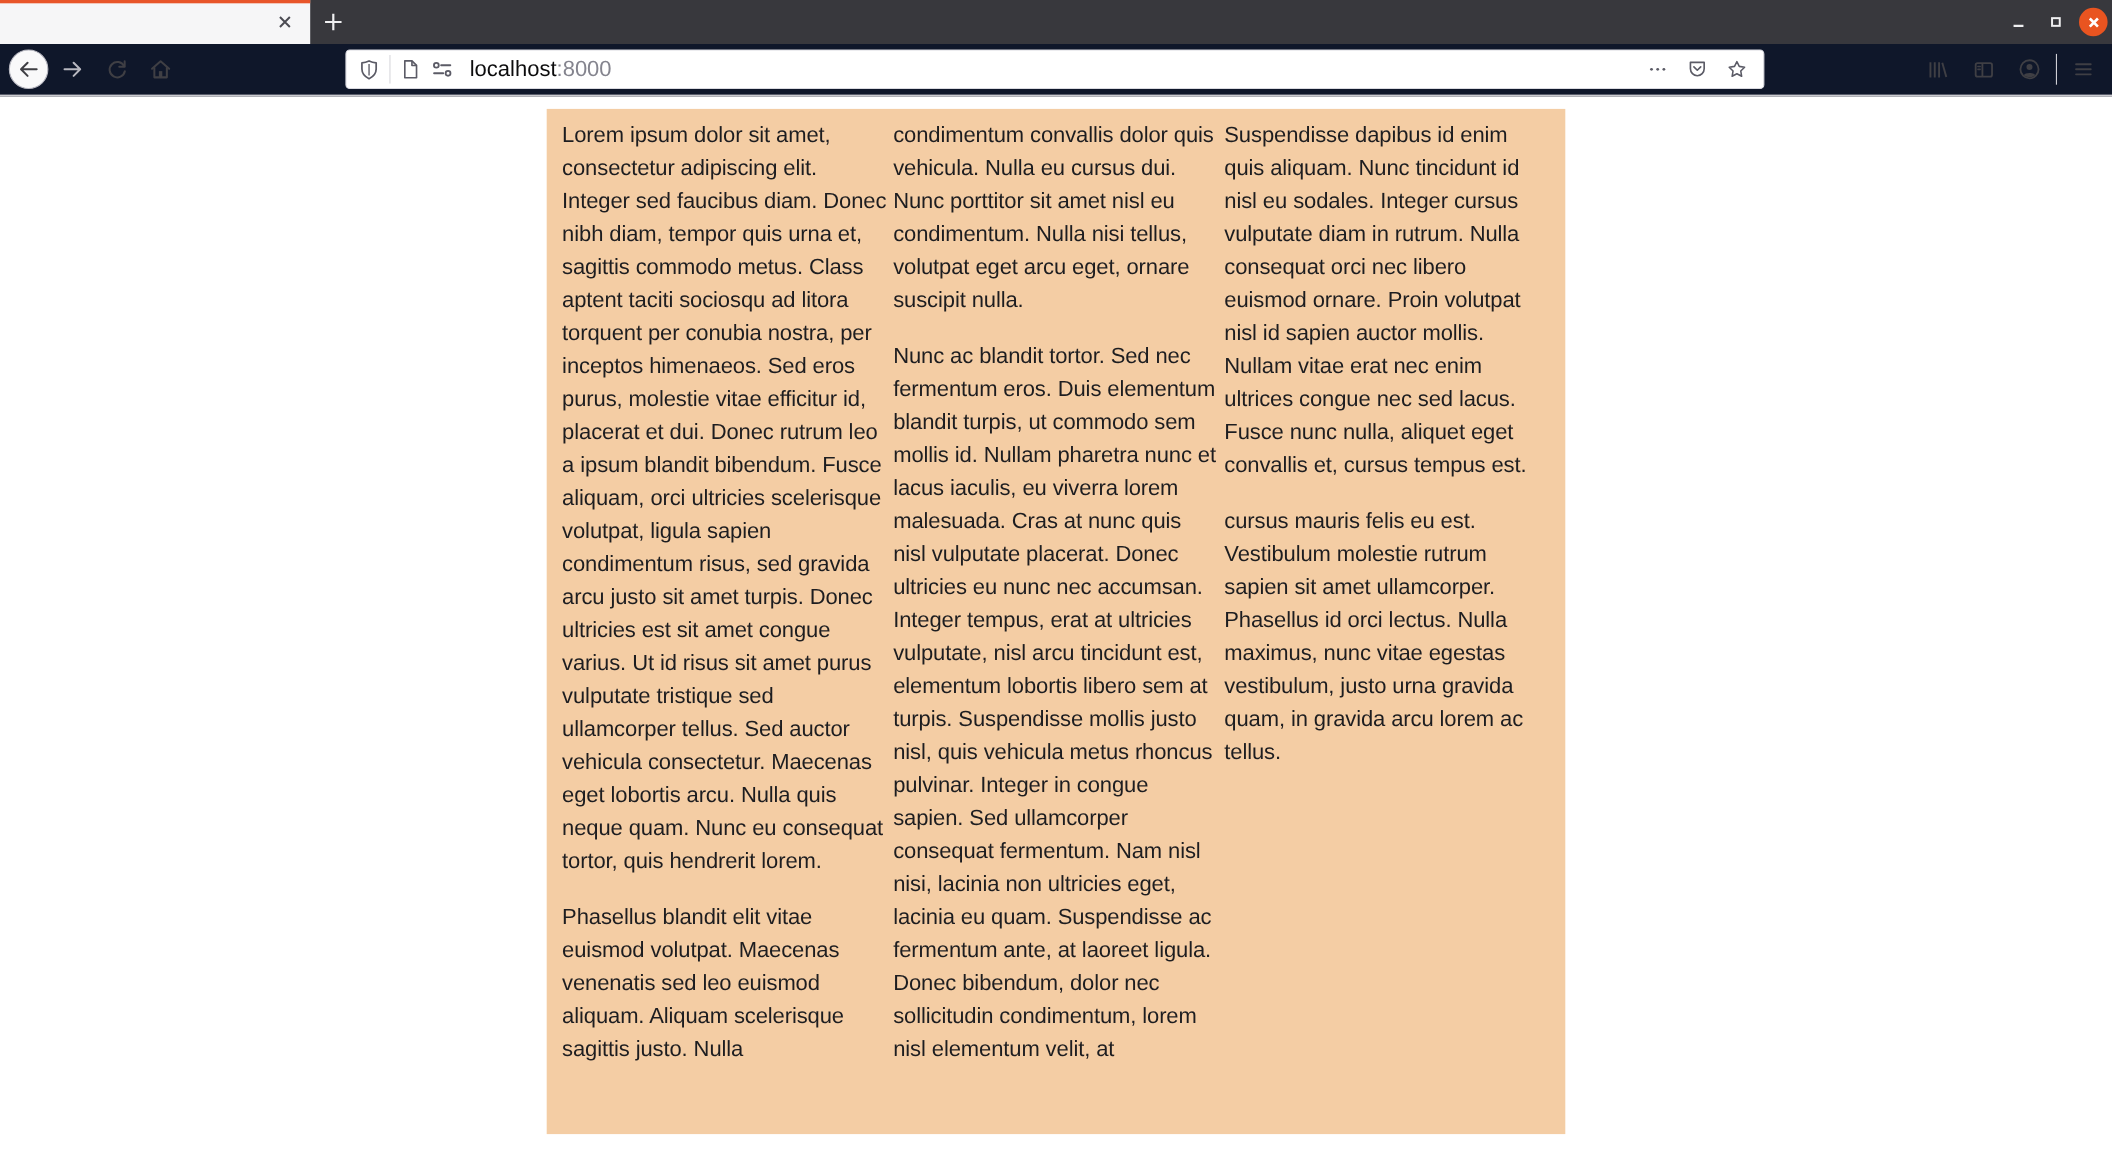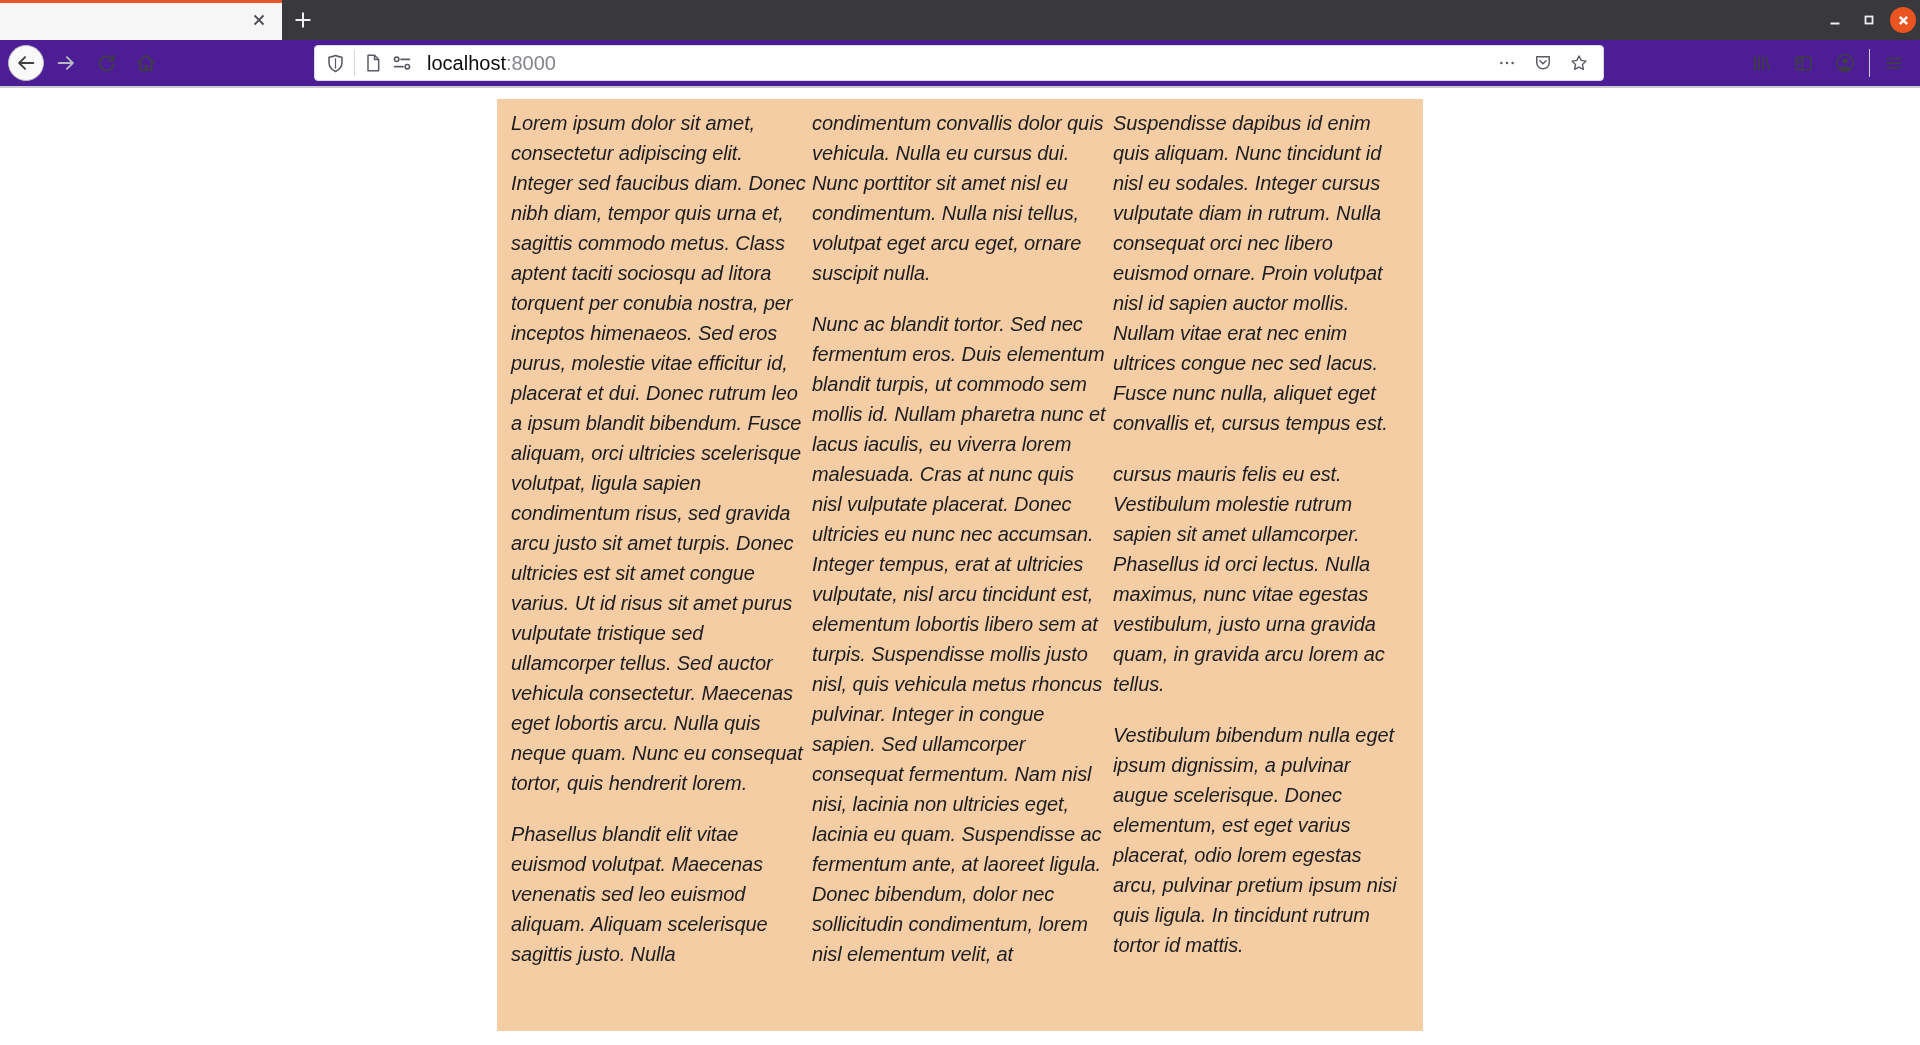--- a/index.html
+++ b/index.html
@@ -64,21 +64,21 @@
     border-radius: 50%;
     color: #ffffff;
   }
 
   
   .navbar {
     display: flex; align-items: center;
     height: 48px;
     padding: 0 8px;
     gap: 4px;
-    background: #4c1d95;
+    background: #0f172a;
     border-bottom: 2px solid #cbcbcf;
   }
   .nav-btn {
     width: 36px; height: 36px; flex: 0 0 36px;
     display: flex; align-items: center; justify-content: center;
     color: #3f3f44;
     border-radius: 3px;
   }
   .nav-btn.circled { border: 1px solid #b9b9c2; border-radius: 50%; background: #f9f9fa; }
   .nav-btn.disabled { color: #b8b8c0; }
@@ -120,21 +120,20 @@
   }
   .lorem-container {
     margin: 11px 0 0 497px;
     width: 926px;
     height: 932px;
     padding: 9px 14px;
     background: #f4cda4;
     display: flex;
     gap: 6px;
     overflow: hidden;
-    font-style: italic;
   }
   .text-column {
     flex: 0 0 295px;
     width: 295px;
     overflow: visible;
   }
   .text-column p {
     margin: 21px 0 0 0;
     font-size: 20px;
     line-height: 30px;
@@ -291,16 +290,15 @@
       <p>Lorem ipsum dolor sit amet, consectetur adipiscing elit. Integer sed faucibus diam. Donec nibh diam, tempor quis urna et, sagittis commodo metus. Class aptent taciti sociosqu ad litora torquent per conubia nostra, per inceptos himenaeos. Sed eros purus, molestie vitae efficitur id, placerat et dui. Donec rutrum leo a ipsum blandit bibendum. Fusce aliquam, orci ultricies scelerisque volutpat, ligula sapien condimentum risus, sed gravida arcu justo sit amet turpis. Donec ultricies est sit amet congue varius. Ut id risus sit amet purus vulputate tristique sed ullamcorper tellus. Sed auctor vehicula consectetur. Maecenas eget lobortis arcu. Nulla quis neque quam. Nunc eu consequat tortor, quis hendrerit lorem.</p>
       <p>Phasellus blandit elit vitae euismod volutpat. Maecenas venenatis sed leo euismod aliquam. Aliquam scelerisque sagittis justo. Nulla</p>
     </div>
     <div class="text-column">
       <p>condimentum convallis dolor quis vehicula. Nulla eu cursus dui. Nunc porttitor sit amet nisl eu condimentum. Nulla nisi tellus, volutpat eget arcu eget, ornare suscipit nulla.</p>
       <p>Nunc ac blandit tortor. Sed nec fermentum eros. Duis elementum blandit turpis, ut commodo sem mollis id. Nullam pharetra nunc et lacus iaculis, eu viverra lorem malesuada. Cras at nunc quis nisl vulputate placerat. Donec ultricies eu nunc nec accumsan. Integer tempus, erat at ultricies vulputate, nisl arcu tincidunt est, elementum lobortis libero sem at turpis. Suspendisse mollis justo nisl, quis vehicula metus rhoncus pulvinar. Integer in congue sapien. Sed ullamcorper consequat fermentum. Nam nisl nisi, lacinia non ultricies eget, lacinia eu quam. Suspendisse ac fermentum ante, at laoreet ligula. Donec bibendum, dolor nec sollicitudin condimentum, lorem nisl elementum velit, at</p>
     </div>
     <div class="text-column">
       <p>Suspendisse dapibus id enim quis aliquam. Nunc tincidunt id nisl eu sodales. Integer cursus vulputate diam in rutrum. Nulla consequat orci nec libero euismod ornare. Proin volutpat nisl id sapien auctor mollis. Nullam vitae erat nec enim ultrices congue nec sed lacus. Fusce nunc nulla, aliquet eget convallis et, cursus tempus est.</p>
       <p>cursus mauris felis eu est. Vestibulum molestie rutrum sapien sit amet ullamcorper. Phasellus id orci lectus. Nulla maximus, nunc vitae egestas vestibulum, justo urna gravida quam, in gravida arcu lorem ac tellus.</p>
-      <p>Vestibulum bibendum nulla eget ipsum dignissim, a pulvinar augue scelerisque. Donec elementum, est eget varius placerat, odio lorem egestas arcu, pulvinar pretium ipsum nisi quis ligula. In tincidunt rutrum tortor id mattis.</p>
     </div>
   </div>
 </div>
 
 </body></html>

